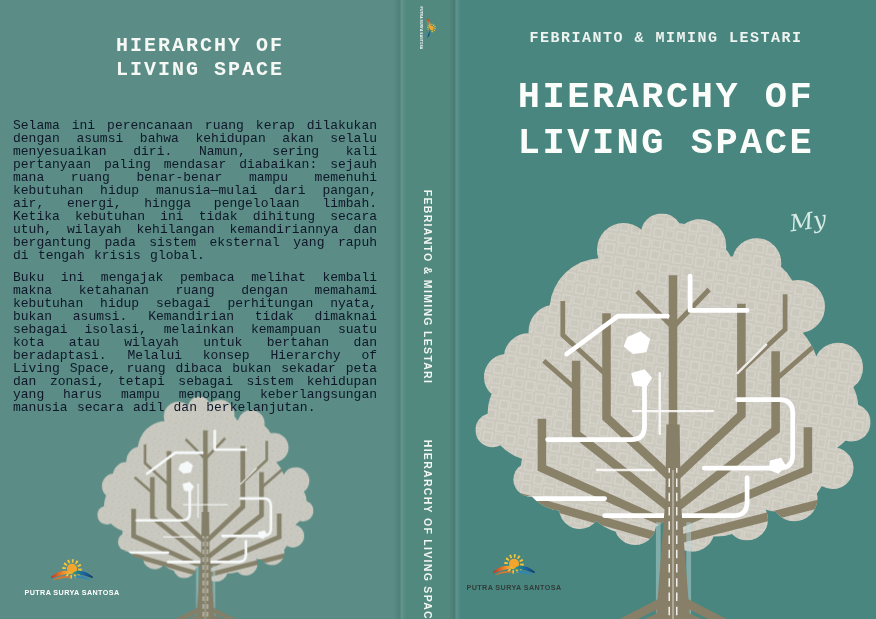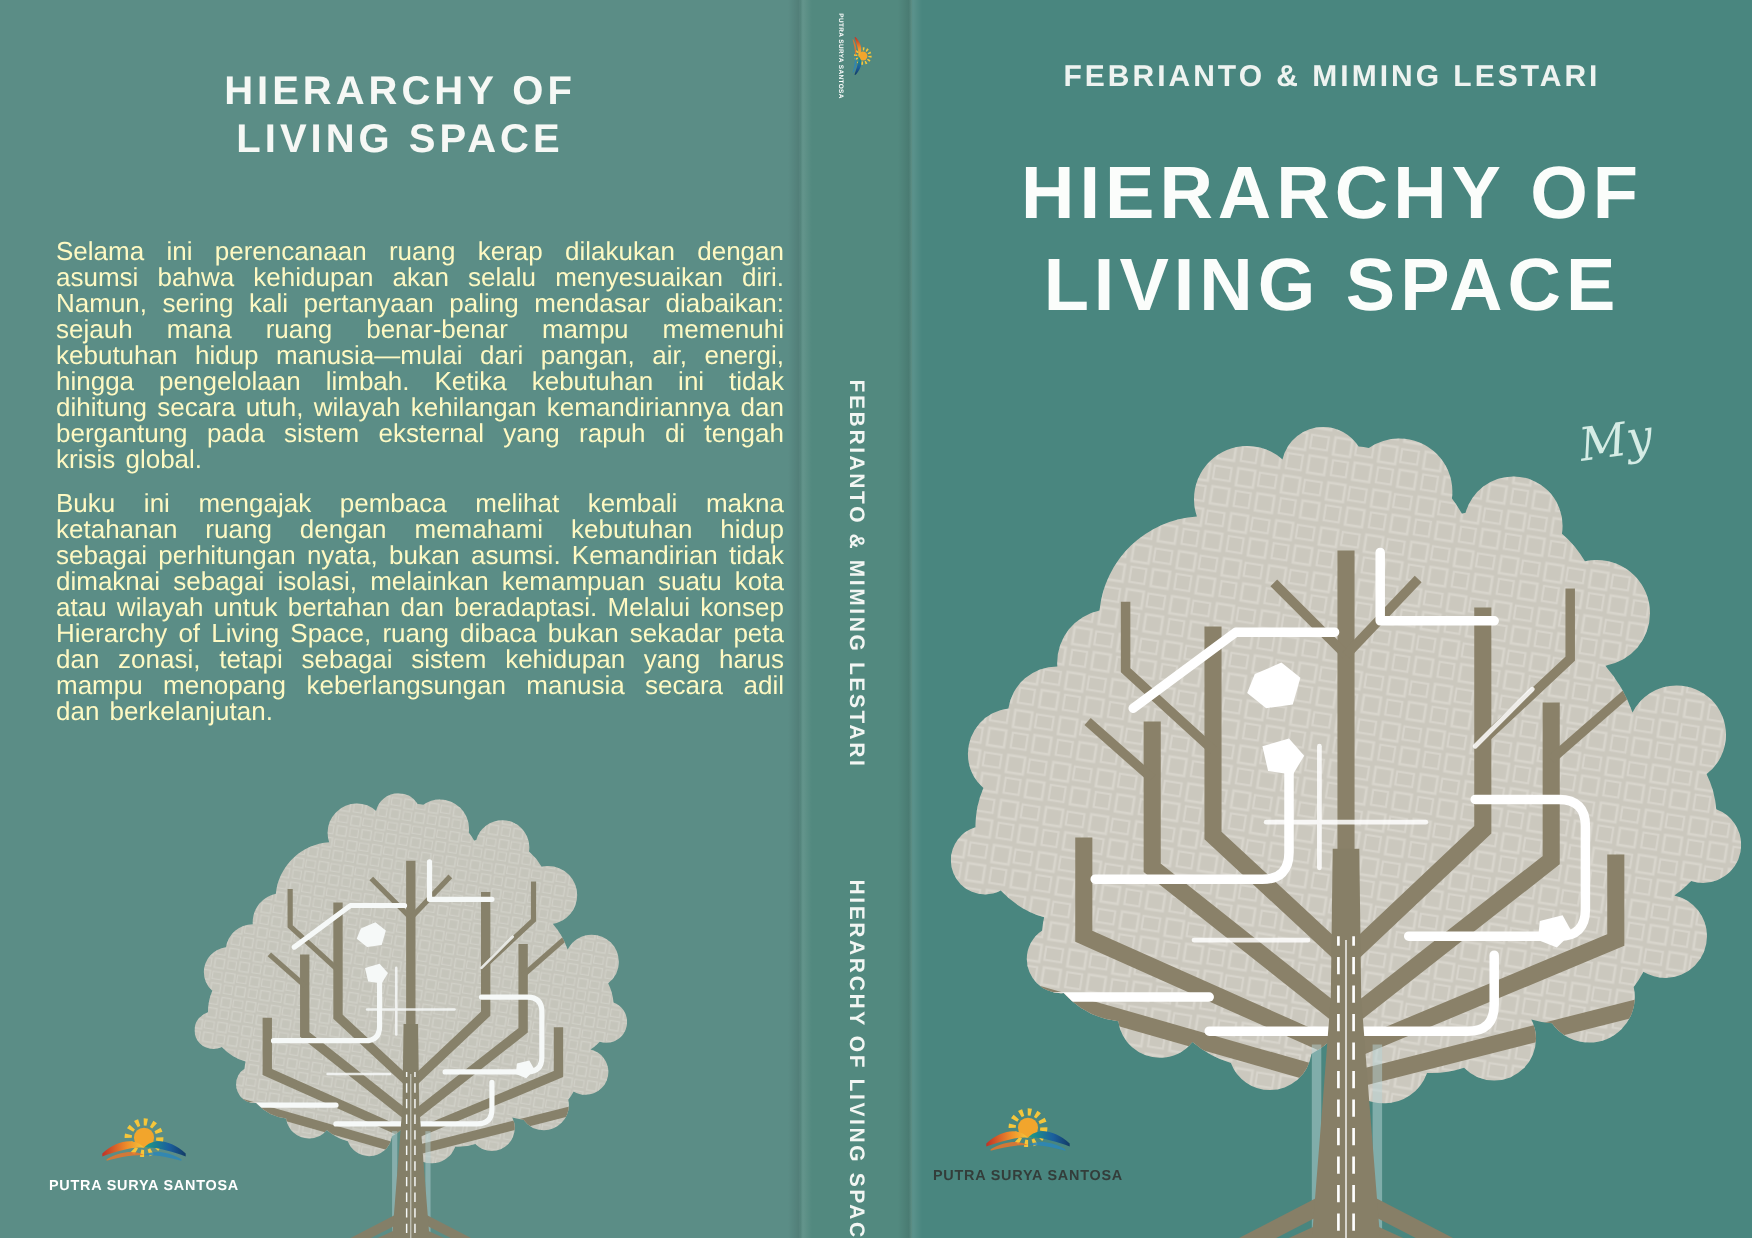--- a/index.html
+++ b/index.html
@@ -13,28 +13,28 @@
   .panel-back {left:0;   width:400px;background:#5b8d86;}
   .panel-spine{left:400px;width:56px; background:#52897f;}
   .panel-front{left:456px;width:420px;background:#49867f;}
   
   .fold{position:absolute;top:0;height:619px;width:12px;z-index:3;pointer-events:none;}
   .fold-left {left:394px;background:linear-gradient(90deg,rgba(0,0,0,0) 0%,rgba(0,0,0,.10) 45%,rgba(255,255,255,.10) 62%,rgba(0,0,0,0) 100%);}
   .fold-right{left:449px;background:linear-gradient(90deg,rgba(0,0,0,0) 0%,rgba(0,0,0,.10) 45%,rgba(255,255,255,.10) 62%,rgba(0,0,0,0) 100%);}
   
   .art{position:absolute;left:0;top:0;z-index:1;}
   
-  .txt{position:absolute;z-index:4;}
+  .txt{position:absolute;z-index:4;font-family:Liberation Mono, monospace;}
   .back-title{
     left:0;top:34px;width:400px;text-align:center;
     color:#f6f8f5;font-weight:700;font-size:20px;line-height:24px;letter-spacing:2px;
   }
   .back-blurb{
-    left:28px;top:119px;width:364px;
-    color:#fef9c3;font-size:13px;line-height:13px;
+    left:13px;top:119px;width:364px;
+    color:#0f172a;font-size:13px;line-height:13px;
     text-align:justify;
   }
   .back-blurb p{margin:0 0 9px 0;word-spacing:1.5px;}
   .front-author{
     left:456px;top:30px;width:420px;text-align:center;
     color:#eef3f0;font-weight:700;font-size:15px;letter-spacing:1.5px;
   }
   .front-title{
     left:456px;top:74px;width:420px;text-align:center;
     color:#fbfdfb;font-weight:700;font-size:37px;line-height:46px;letter-spacing:2.5px;

